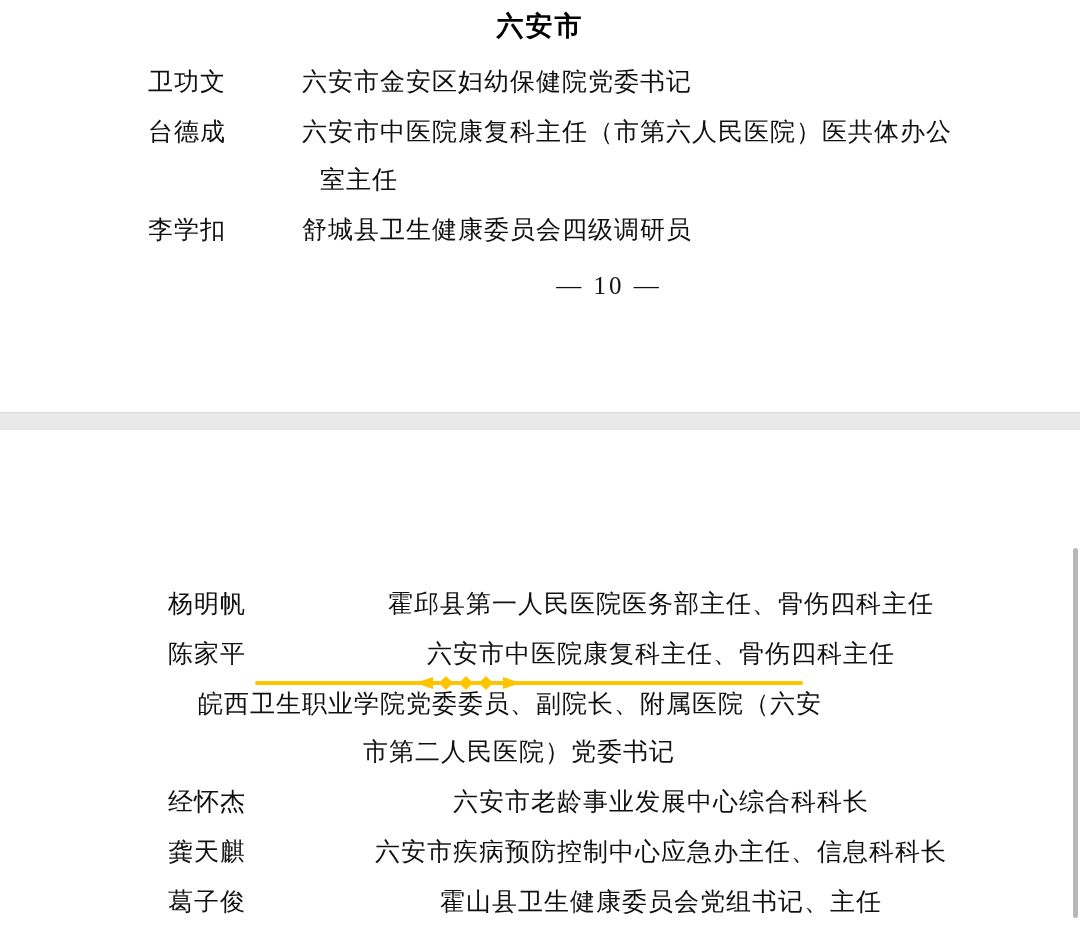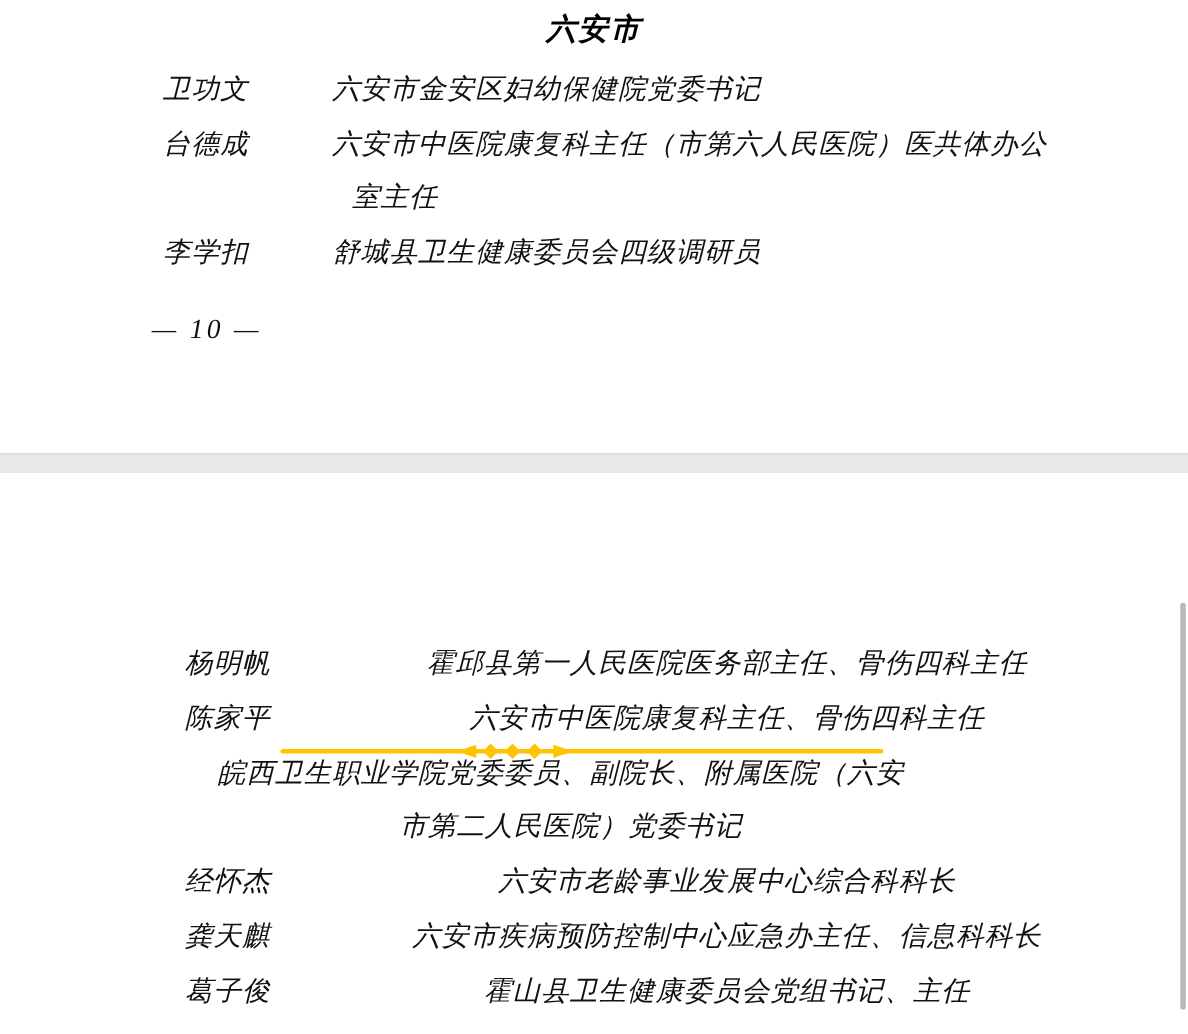--- a/index.html
+++ b/index.html
@@ -15,21 +15,20 @@
     font-family: "Liberation Serif", "DejaVu Serif", serif;
     color: #111111;
   }
 
   .page {
     position: absolute;
     left: 0;
     width: 1080px;
     background: #ffffff;
     box-sizing: border-box;
-    font-style: italic;
   }
 
   
   .page-top {
     top: 0;
     height: 412px;
     padding-top: 8px;
   }
 
   
@@ -92,24 +91,25 @@
   }
 
   
   .entry-desc .cont {
     display: block;
     text-indent: 18px;
   }
 
   .page-number {
     margin-left: 138px;
-    margin-top: 32px;
+    margin-top: 18px;
     font-size: 25px;
     letter-spacing: 3px;
     color: #111111;
+    text-align: center;
   }
 
   
   .flourish {
     position: absolute;
     left: 255px;
     top: 678px;
     width: 548px;
     height: 10px;
     pointer-events: none;

